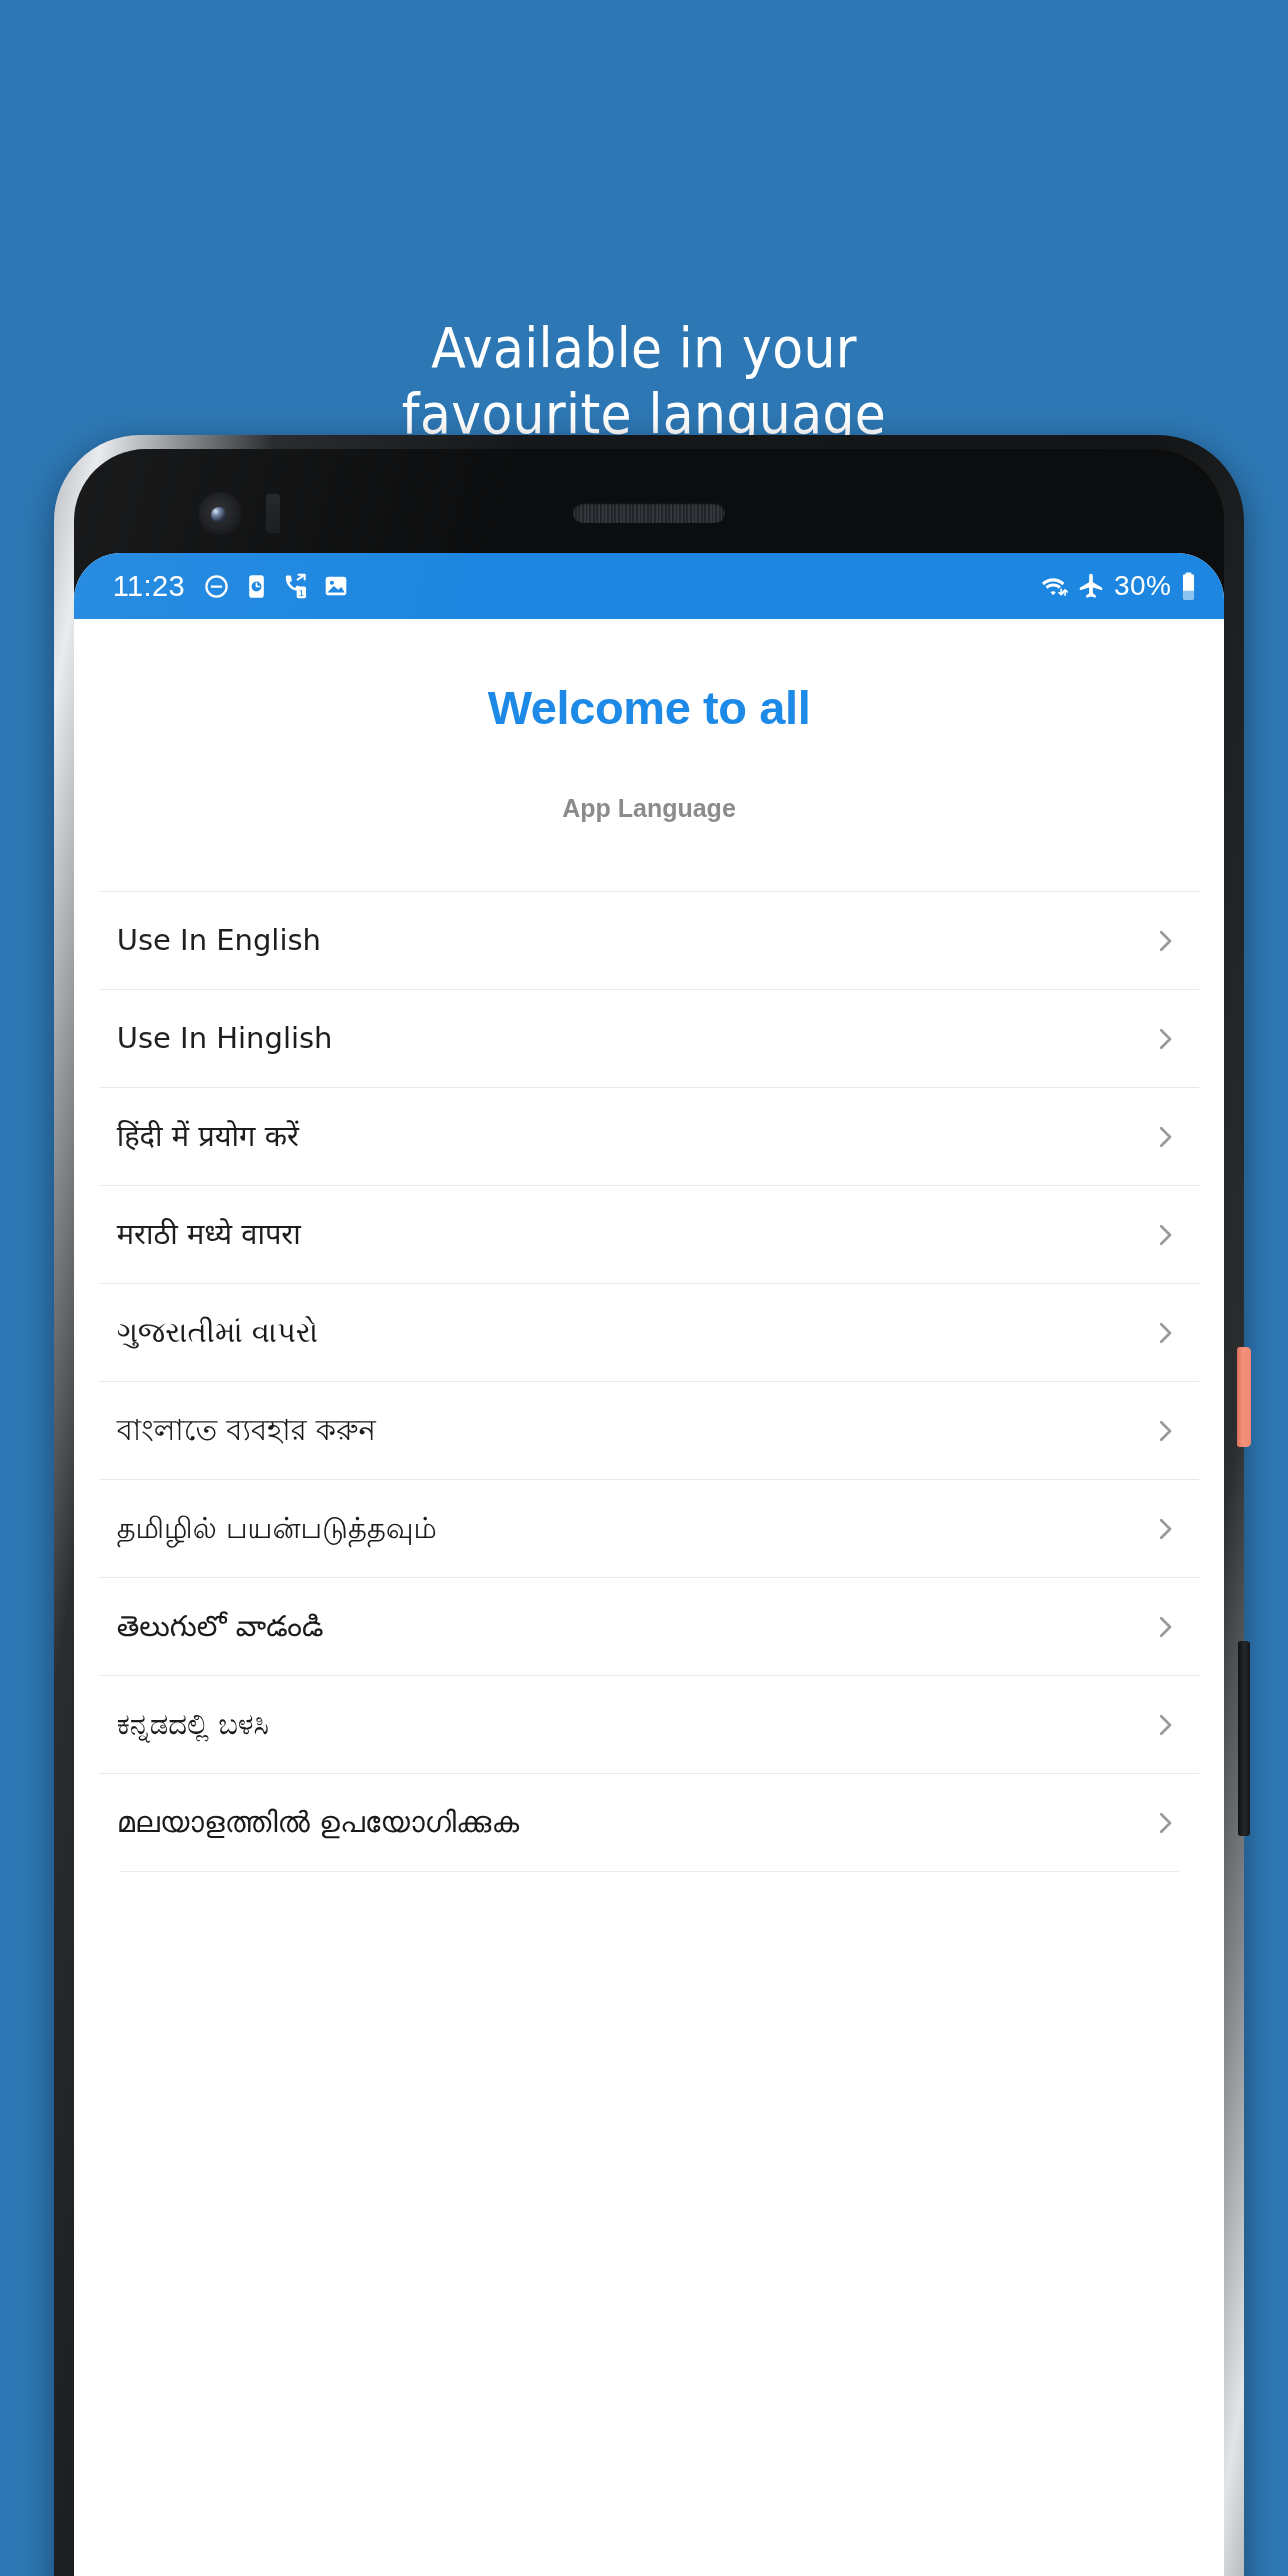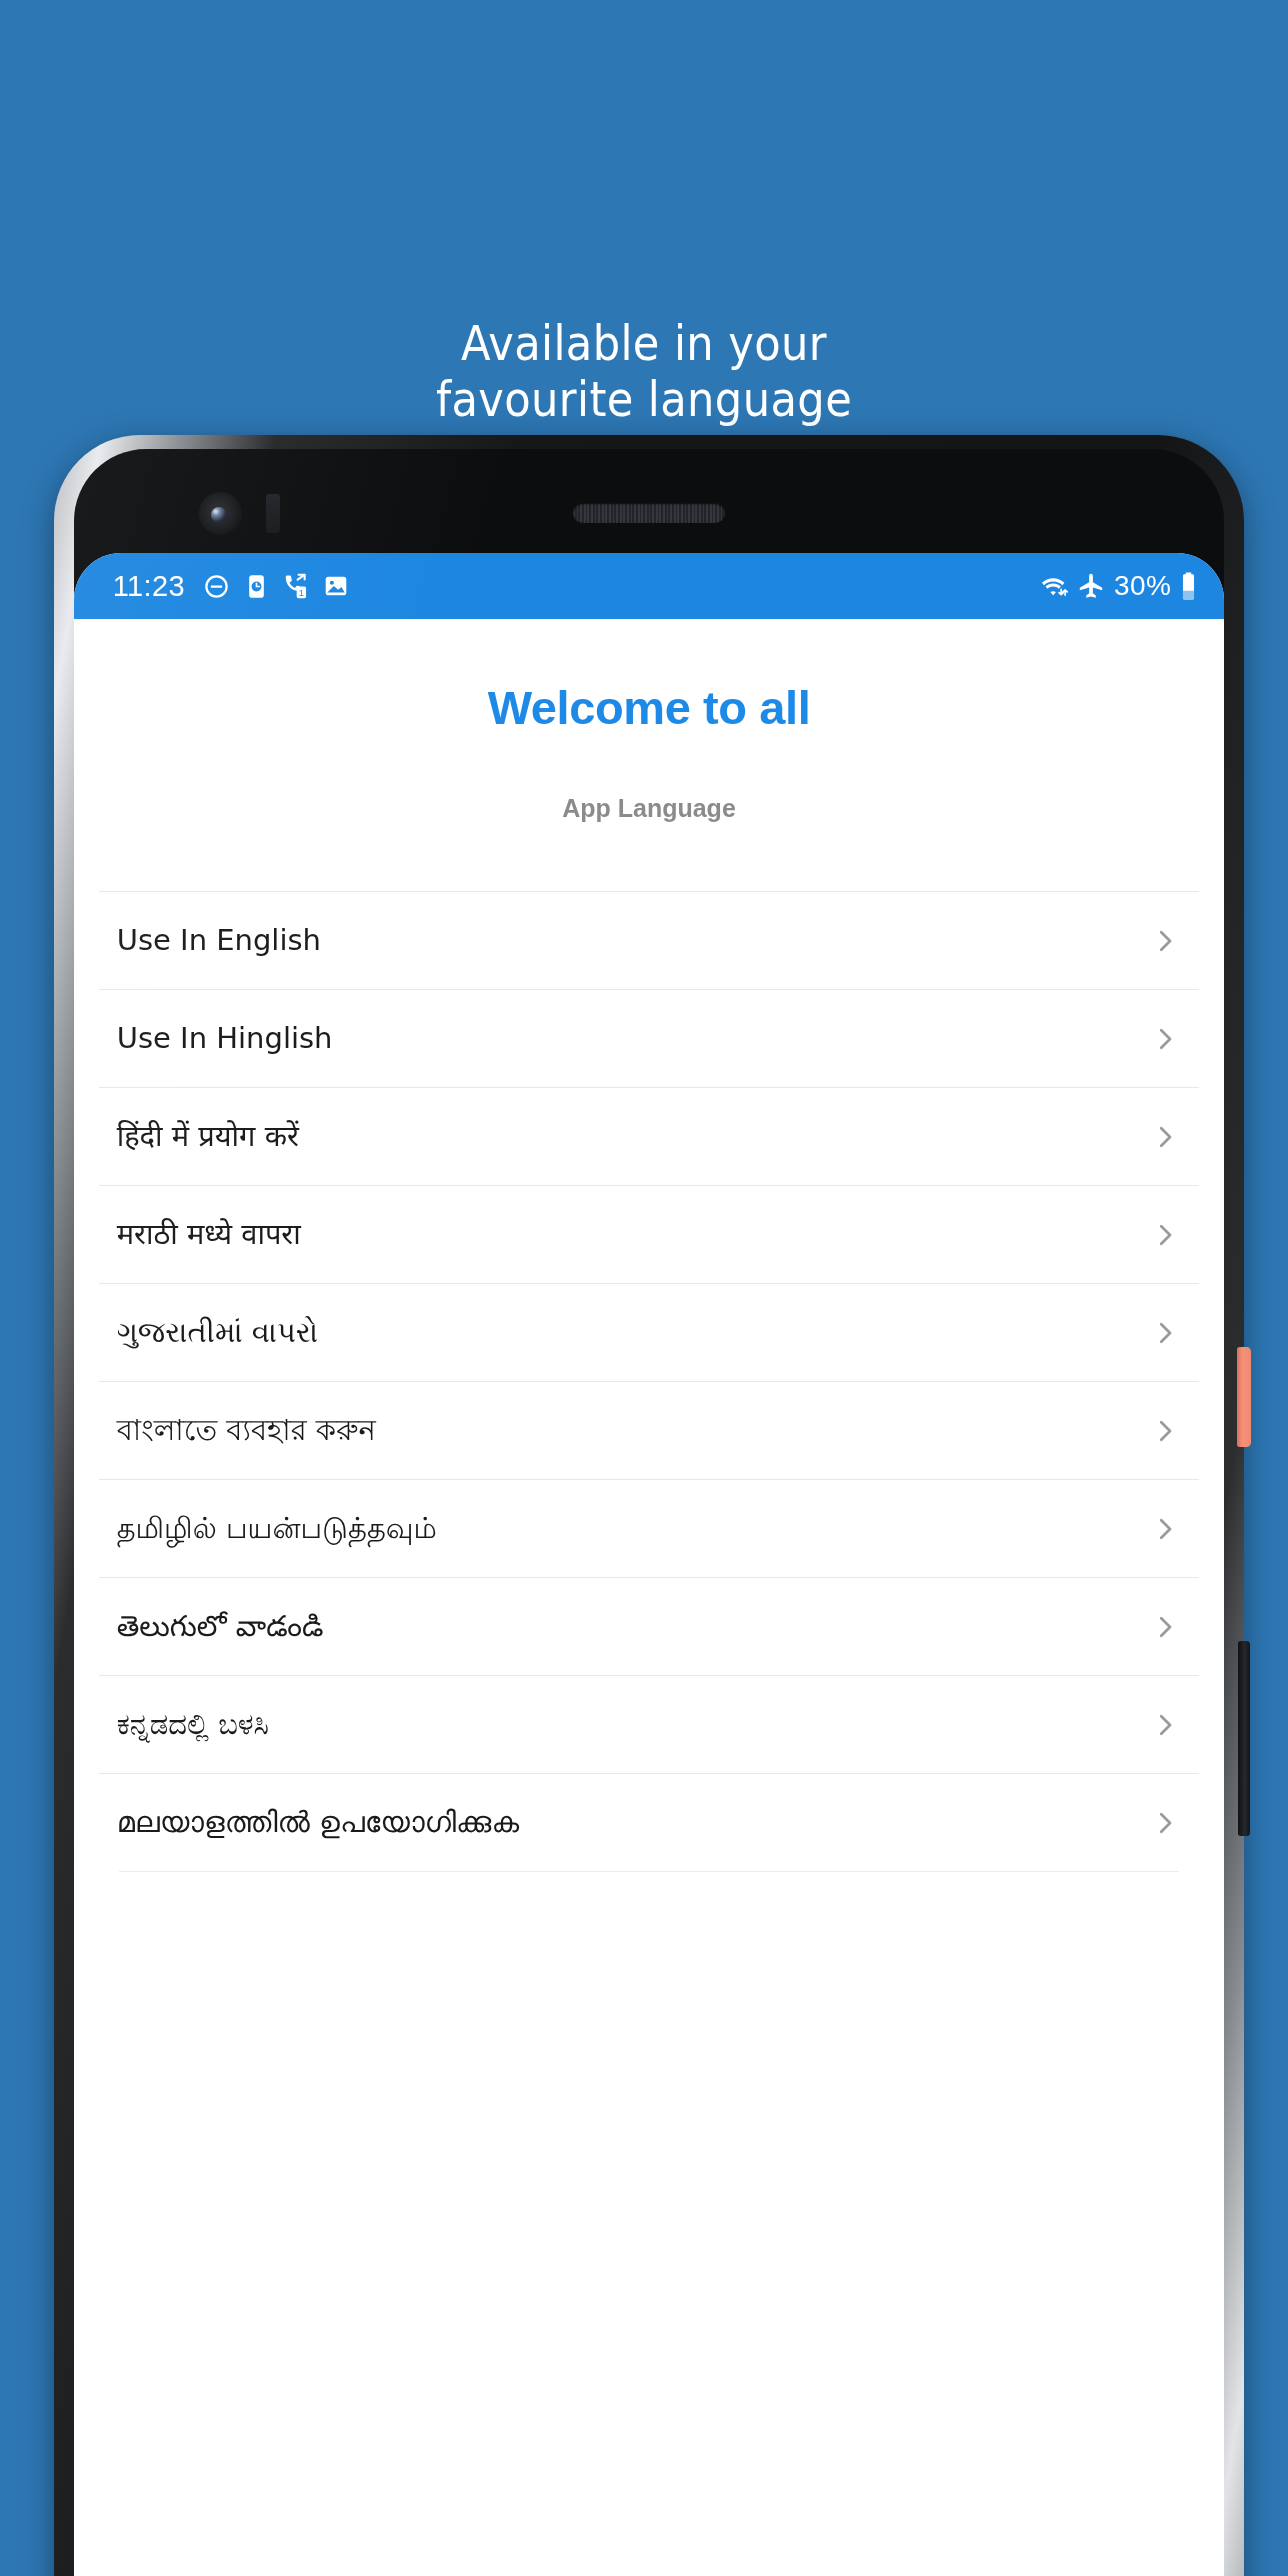--- a/index.html
+++ b/index.html
@@ -18,21 +18,21 @@
   }
 
   
   .headline {
     position: absolute;
     top: 315px; left: 0; right: 0;
     text-align: center;
     color: #ffffff;
     font-family: "DejaVu Sans Condensed", "Liberation Sans", sans-serif;
     font-weight: 300;
-    font-size: 48px;
+    font-size: 56px;
     line-height: 1.17;
     letter-spacing: 0.4px;
     white-space: pre-line;
   }
 
   
   .device {
     position: absolute;
     left: 54px;
     top: 435px;

